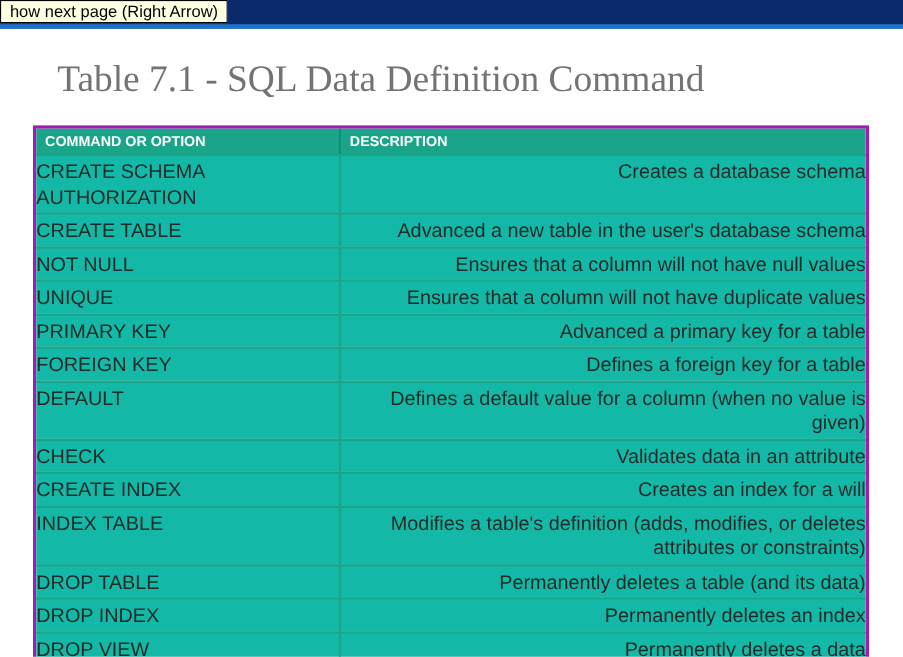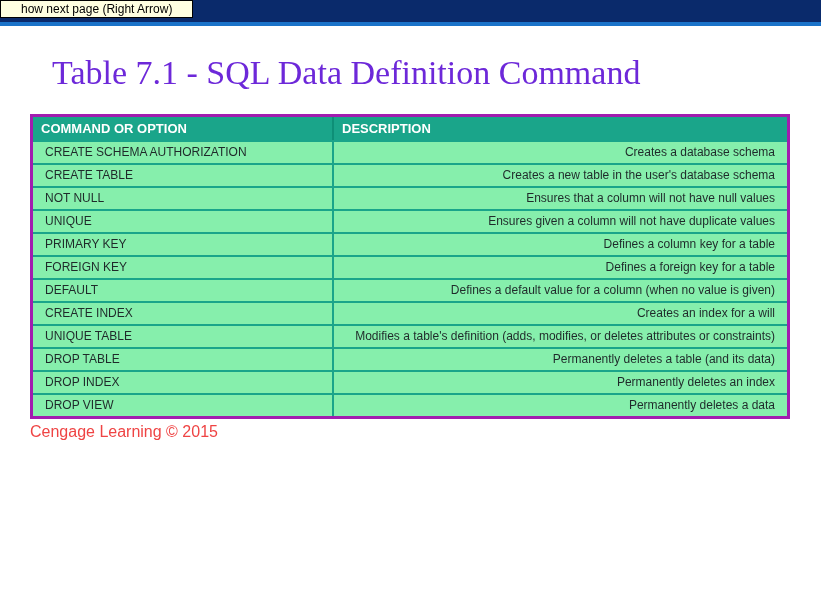--- a/index.html
+++ b/index.html
@@ -11,37 +11,37 @@
     font-family: "Times New Roman", Times, serif;
     overflow: hidden;
   }
   .top-tooltip {
     position: absolute;
     top: 0;
     left: 0;
     background: #ffffe1;
     border: 1px solid #000;
     font-family: Tahoma, Arial, sans-serif;
-    font-size: 12px;
-    padding: 1px 20px;
+    font-size: 15px;
+    padding: 1px 8px;
     color: #000;
     z-index: 10;
   }
   .banner {
     width: 100%;
     height: 22px;
     background: #0a2a6b;
     border-bottom: 4px solid #1a73c9;
   }
   .page {
     padding: 28px 30px 0 30px;
   }
   .title {
     font-size: 34px;
-    color: #6d28d9;
+    color: #737373;
     margin: 0 0 22px 22px;
     font-weight: normal;
   }
   table.sql-table {
     border-collapse: separate;
     border-spacing: 0;
     width: 760px;
     margin-left: 0;
     border: 3px solid #a21caf;
     font-family: Arial, Helvetica, sans-serif;
@@ -52,24 +52,24 @@
     text-align: left;
     font-weight: bold;
     font-size: 13px;
     padding: 4px 8px;
     border-right: 2px solid #0e8f77;
   }
   table.sql-table th:last-child {
     border-right: none;
   }
   table.sql-table td {
-    background: #86efac;
+    background: #14b8a6;
     color: #1f2a2a;
-    font-size: 12px;
-    padding: 3px 12px;
+    font-size: 18px;
+    padding: 3px 0;
     border-top: 2px solid #1aa58a;
     border-right: 2px solid #1aa58a;
     vertical-align: top;
     line-height: 1.25;
   }
   table.sql-table td:last-child {
     border-right: none;
     text-align: right;
   }
   table.sql-table td.cmd {
@@ -100,48 +100,52 @@
         <th>DESCRIPTION</th>
       </tr>
     </thead>
     <tbody id="table-body">
         <tr>
           <td class="cmd">CREATE SCHEMA AUTHORIZATION</td>
           <td>Creates a database schema</td>
         </tr>
         <tr>
           <td class="cmd">CREATE TABLE</td>
-          <td>Creates a new table in the user's database schema</td>
+          <td>Advanced a new table in the user's database schema</td>
         </tr>
         <tr>
           <td class="cmd">NOT NULL</td>
           <td>Ensures that a column will not have null values</td>
         </tr>
         <tr>
           <td class="cmd">UNIQUE</td>
-          <td>Ensures given a column will not have duplicate values</td>
+          <td>Ensures that a column will not have duplicate values</td>
         </tr>
         <tr>
           <td class="cmd">PRIMARY KEY</td>
-          <td>Defines a column key for a table</td>
+          <td>Advanced a primary key for a table</td>
         </tr>
         <tr>
           <td class="cmd">FOREIGN KEY</td>
           <td>Defines a foreign key for a table</td>
         </tr>
         <tr>
           <td class="cmd">DEFAULT</td>
           <td>Defines a default value for a column (when no value is given)</td>
         </tr>
         <tr>
+          <td class="cmd">CHECK</td>
+          <td>Validates data in an attribute</td>
+        </tr>
+        <tr>
           <td class="cmd">CREATE INDEX</td>
           <td>Creates an index for a will</td>
         </tr>
         <tr>
-          <td class="cmd">UNIQUE TABLE</td>
+          <td class="cmd">INDEX TABLE</td>
           <td>Modifies a table's definition (adds, modifies, or deletes attributes or constraints)</td>
         </tr>
         <tr>
           <td class="cmd">DROP TABLE</td>
           <td>Permanently deletes a table (and its data)</td>
         </tr>
         <tr>
           <td class="cmd">DROP INDEX</td>
           <td>Permanently deletes an index</td>
         </tr>

